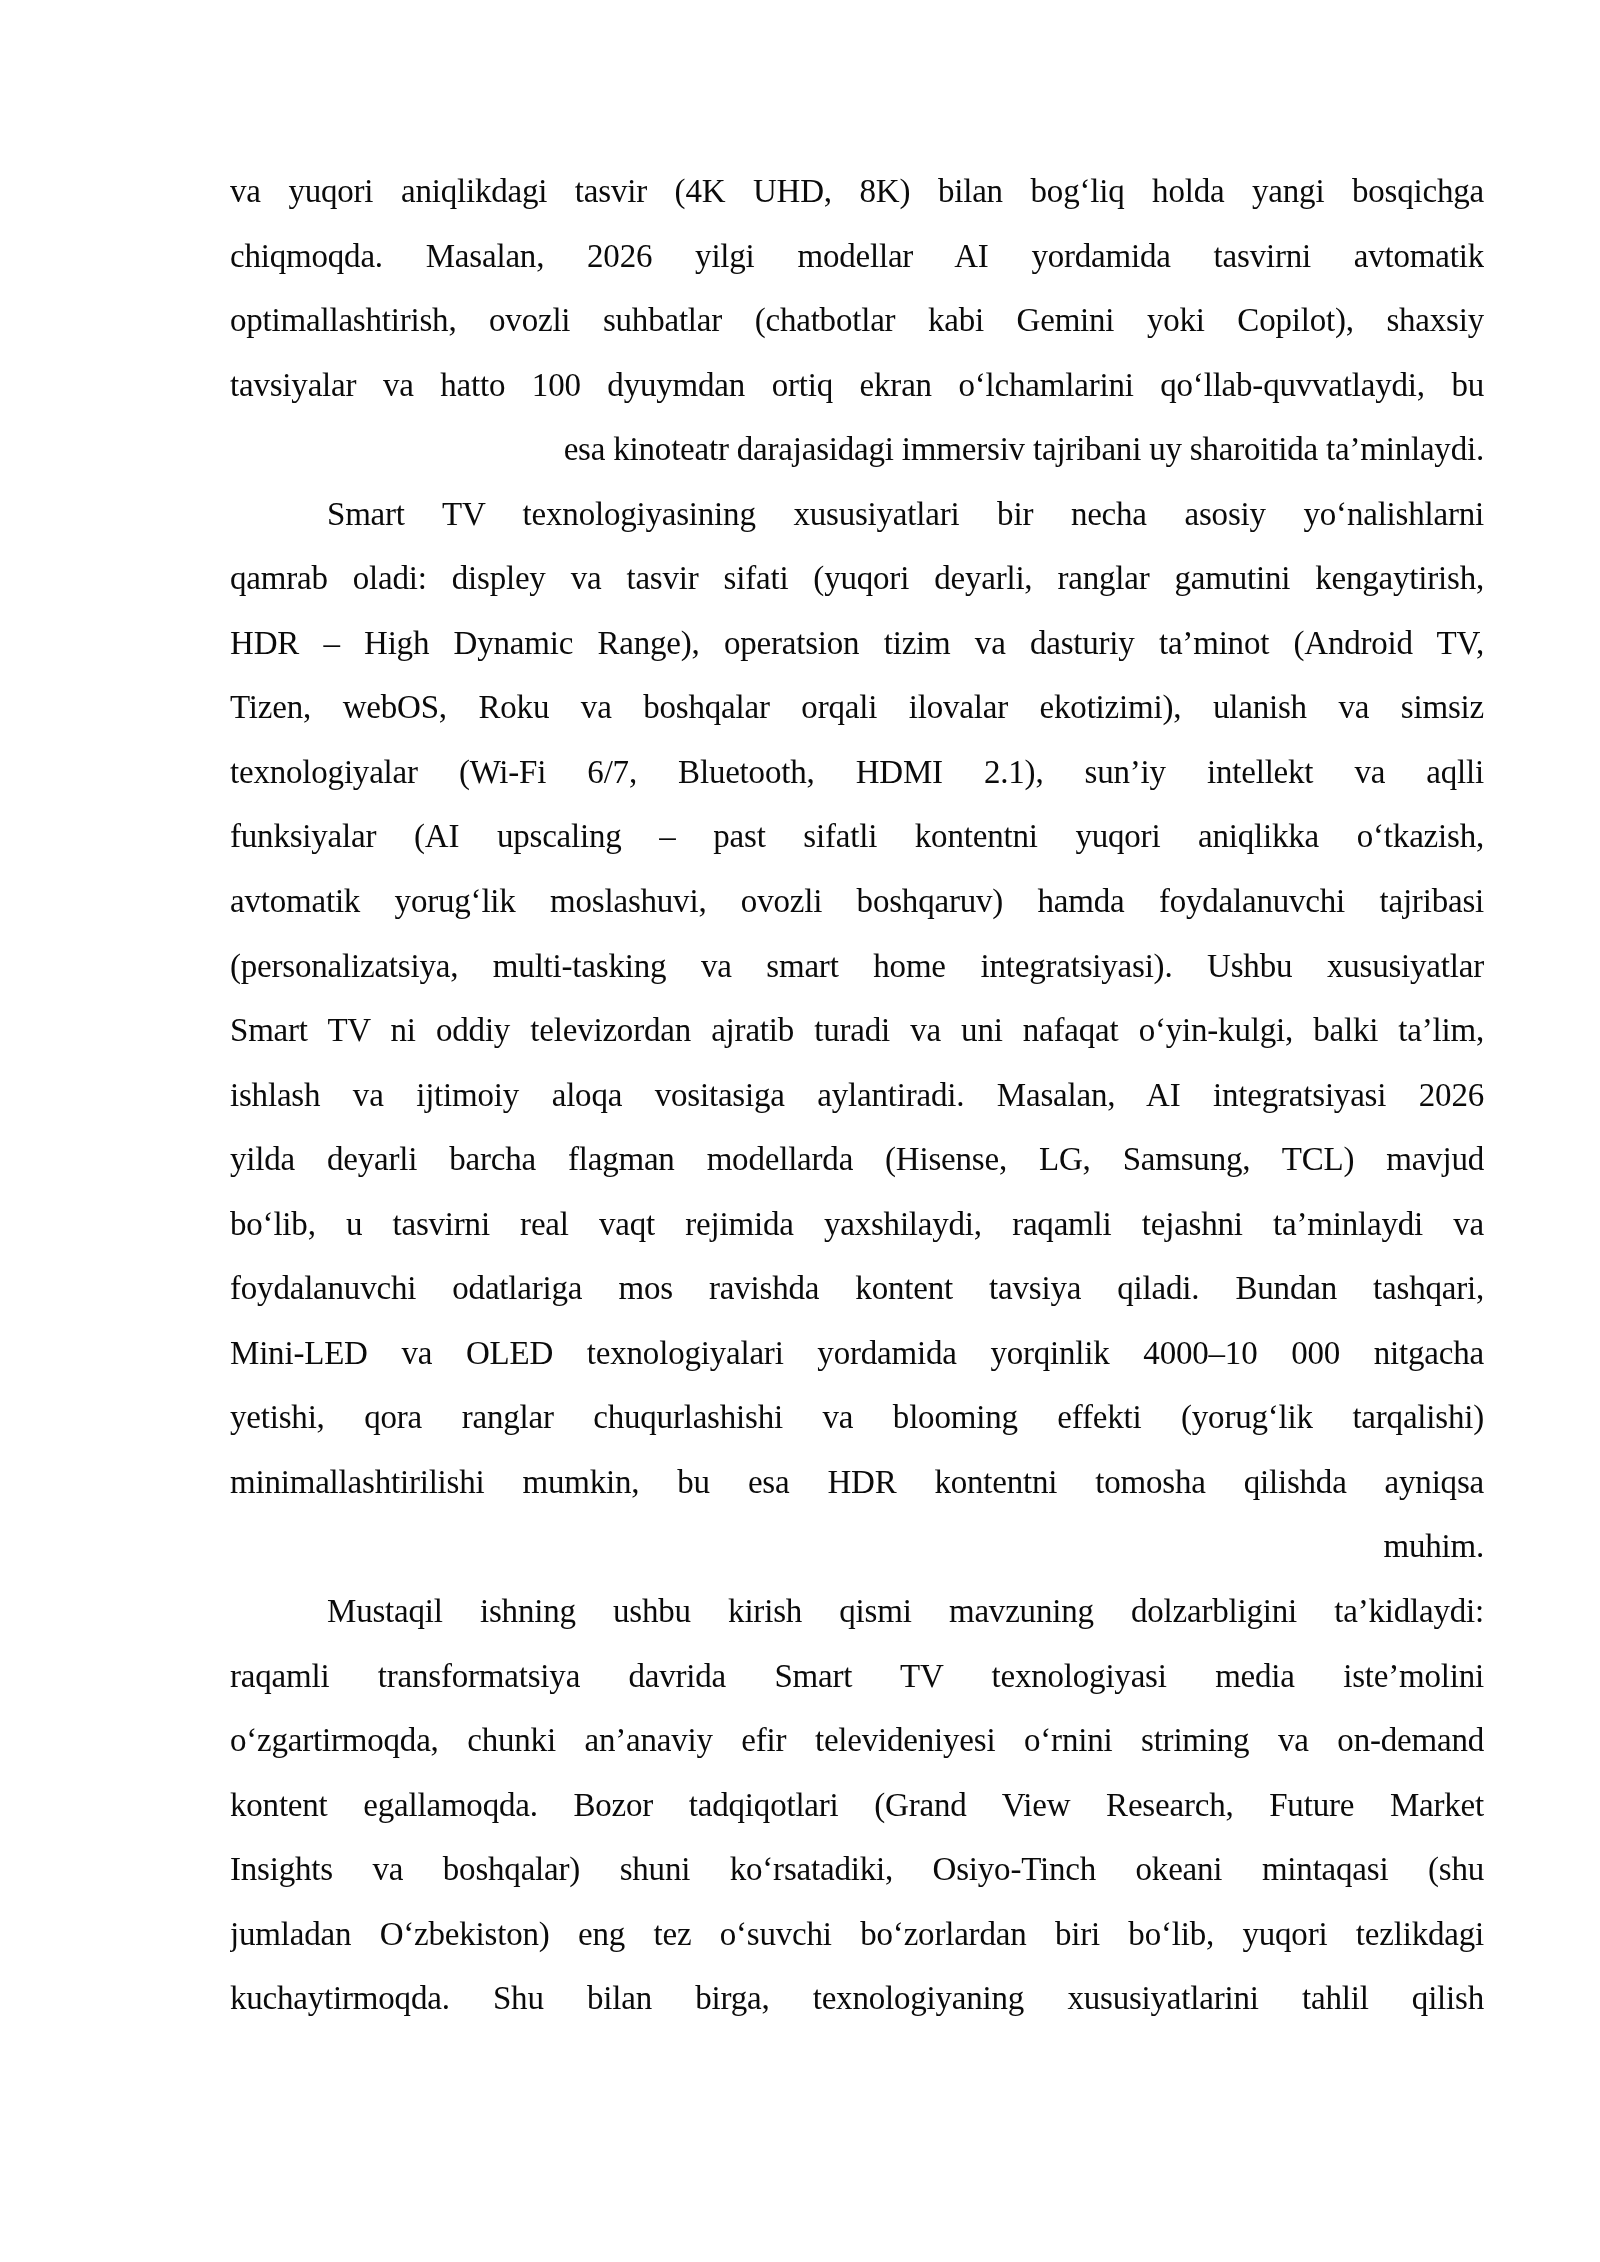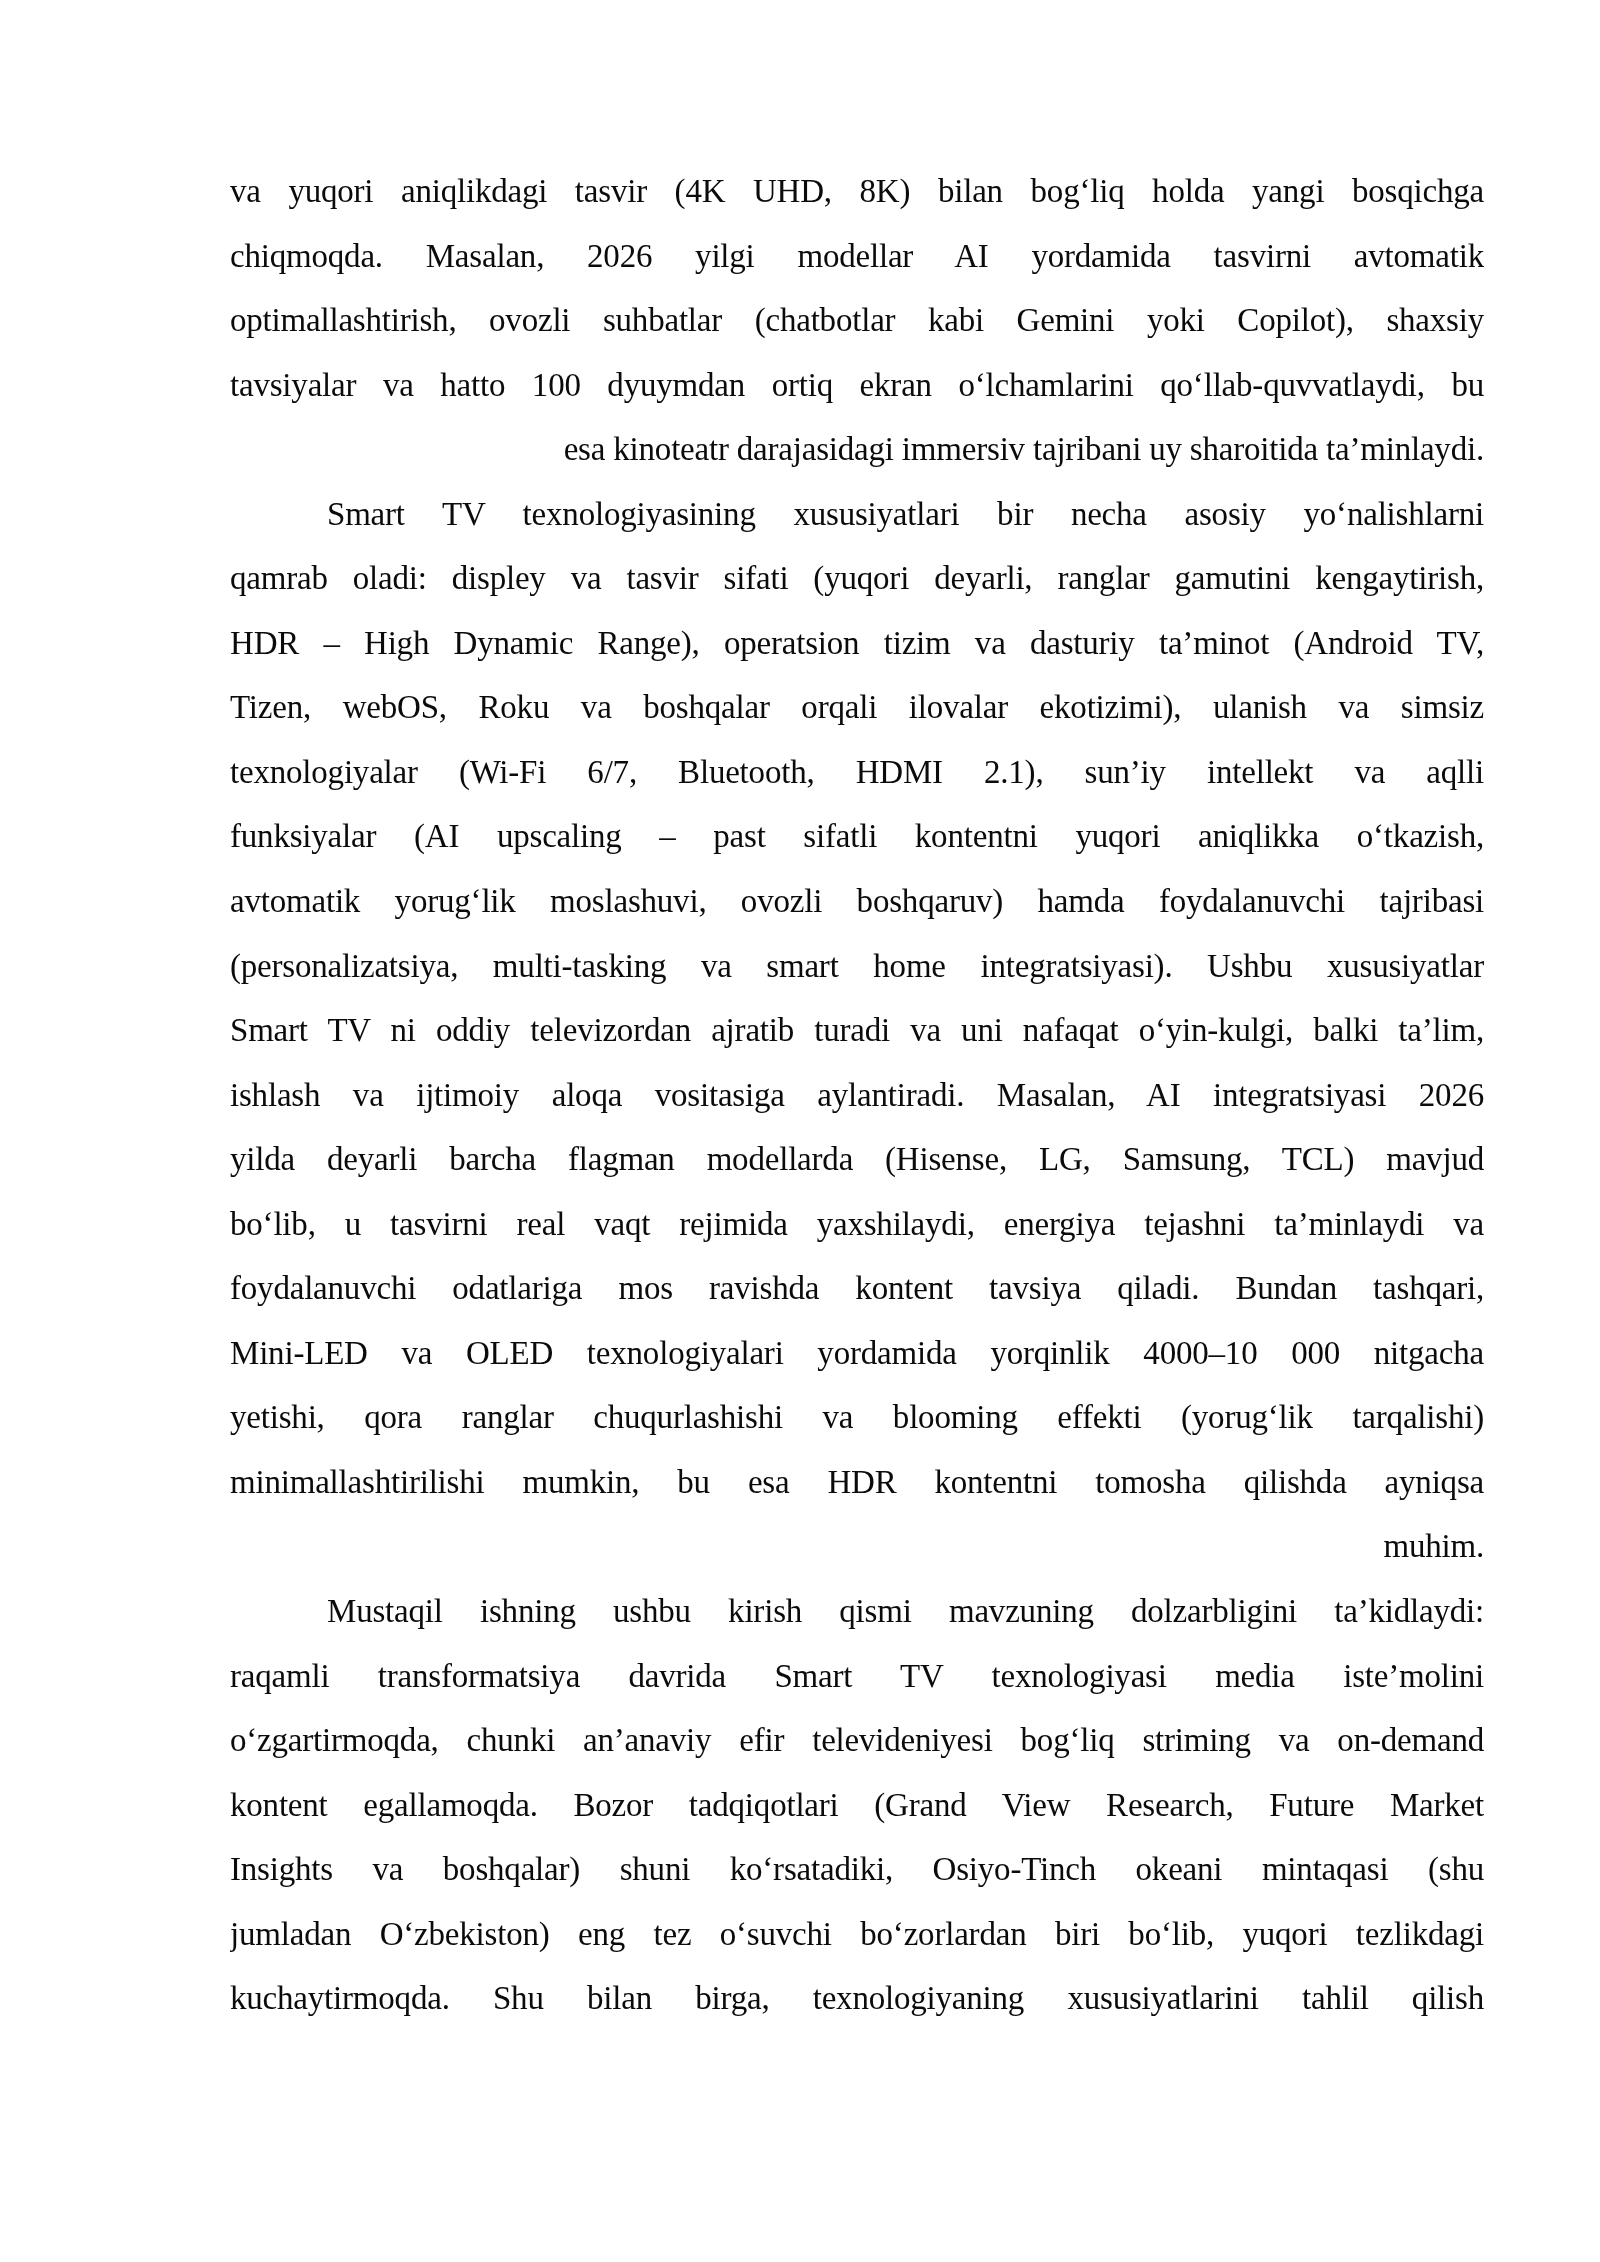--- a/index.html
+++ b/index.html
@@ -61,30 +61,30 @@
         <div class="line">qamrab oladi: displey va tasvir sifati (yuqori deyarli, ranglar gamutini kengaytirish,</div>
         <div class="line">HDR – High Dynamic Range), operatsion tizim va dasturiy ta’minot (Android TV,</div>
         <div class="line">Tizen, webOS, Roku va boshqalar orqali ilovalar ekotizimi), ulanish va simsiz</div>
         <div class="line">texnologiyalar (Wi-Fi 6/7, Bluetooth, HDMI 2.1), sun’iy intellekt va aqlli</div>
         <div class="line">funksiyalar (AI upscaling – past sifatli kontentni yuqori aniqlikka oʻtkazish,</div>
         <div class="line">avtomatik yorugʻlik moslashuvi, ovozli boshqaruv) hamda foydalanuvchi tajribasi</div>
         <div class="line">(personalizatsiya, multi-tasking va smart home integratsiyasi). Ushbu xususiyatlar</div>
         <div class="line">Smart TV ni oddiy televizordan ajratib turadi va uni nafaqat oʻyin-kulgi, balki ta’lim,</div>
         <div class="line">ishlash va ijtimoiy aloqa vositasiga aylantiradi. Masalan, AI integratsiyasi 2026</div>
         <div class="line">yilda deyarli barcha flagman modellarda (Hisense, LG, Samsung, TCL) mavjud</div>
-        <div class="line">boʻlib, u tasvirni real vaqt rejimida yaxshilaydi, energiya tejashni ta’minlaydi va</div>
+        <div class="line">boʻlib, u tasvirni real vaqt rejimida yaxshilaydi, raqamli tejashni ta’minlaydi va</div>
         <div class="line">foydalanuvchi odatlariga mos ravishda kontent tavsiya qiladi. Bundan tashqari,</div>
         <div class="line">Mini-LED va OLED texnologiyalari yordamida yorqinlik 4000–10 000 nitgacha</div>
         <div class="line">yetishi, qora ranglar chuqurlashishi va blooming effekti (yorugʻlik tarqalishi)</div>
         <div class="line">minimallashtirilishi mumkin, bu esa HDR kontentni tomosha qilishda ayniqsa</div>
         <div class="line line-left">muhim.</div>
       </div>
       <div class="paragraph">
         <div class="line line-indent">Mustaqil ishning ushbu kirish qismi mavzuning dolzarbligini ta’kidlaydi:</div>
         <div class="line">raqamli transformatsiya davrida Smart TV texnologiyasi media iste’molini</div>
-        <div class="line">oʻzgartirmoqda, chunki an’anaviy efir televideniyesi bogʻliq striming va on-demand</div>
+        <div class="line">oʻzgartirmoqda, chunki an’anaviy efir televideniyesi oʻrnini striming va on-demand</div>
         <div class="line">kontent egallamoqda. Bozor tadqiqotlari (Grand View Research, Future Market</div>
         <div class="line">Insights va boshqalar) shuni koʻrsatadiki, Osiyo-Tinch okeani mintaqasi (shu</div>
         <div class="line">jumladan Oʻzbekiston) eng tez oʻsuvchi boʻzorlardan biri boʻlib, yuqori tezlikdagi</div>
         <div class="line">kuchaytirmoqda. Shu bilan birga, texnologiyaning xususiyatlarini tahlil qilish</div>
       </div>
     </div>
 </div>
 
 </body></html>

